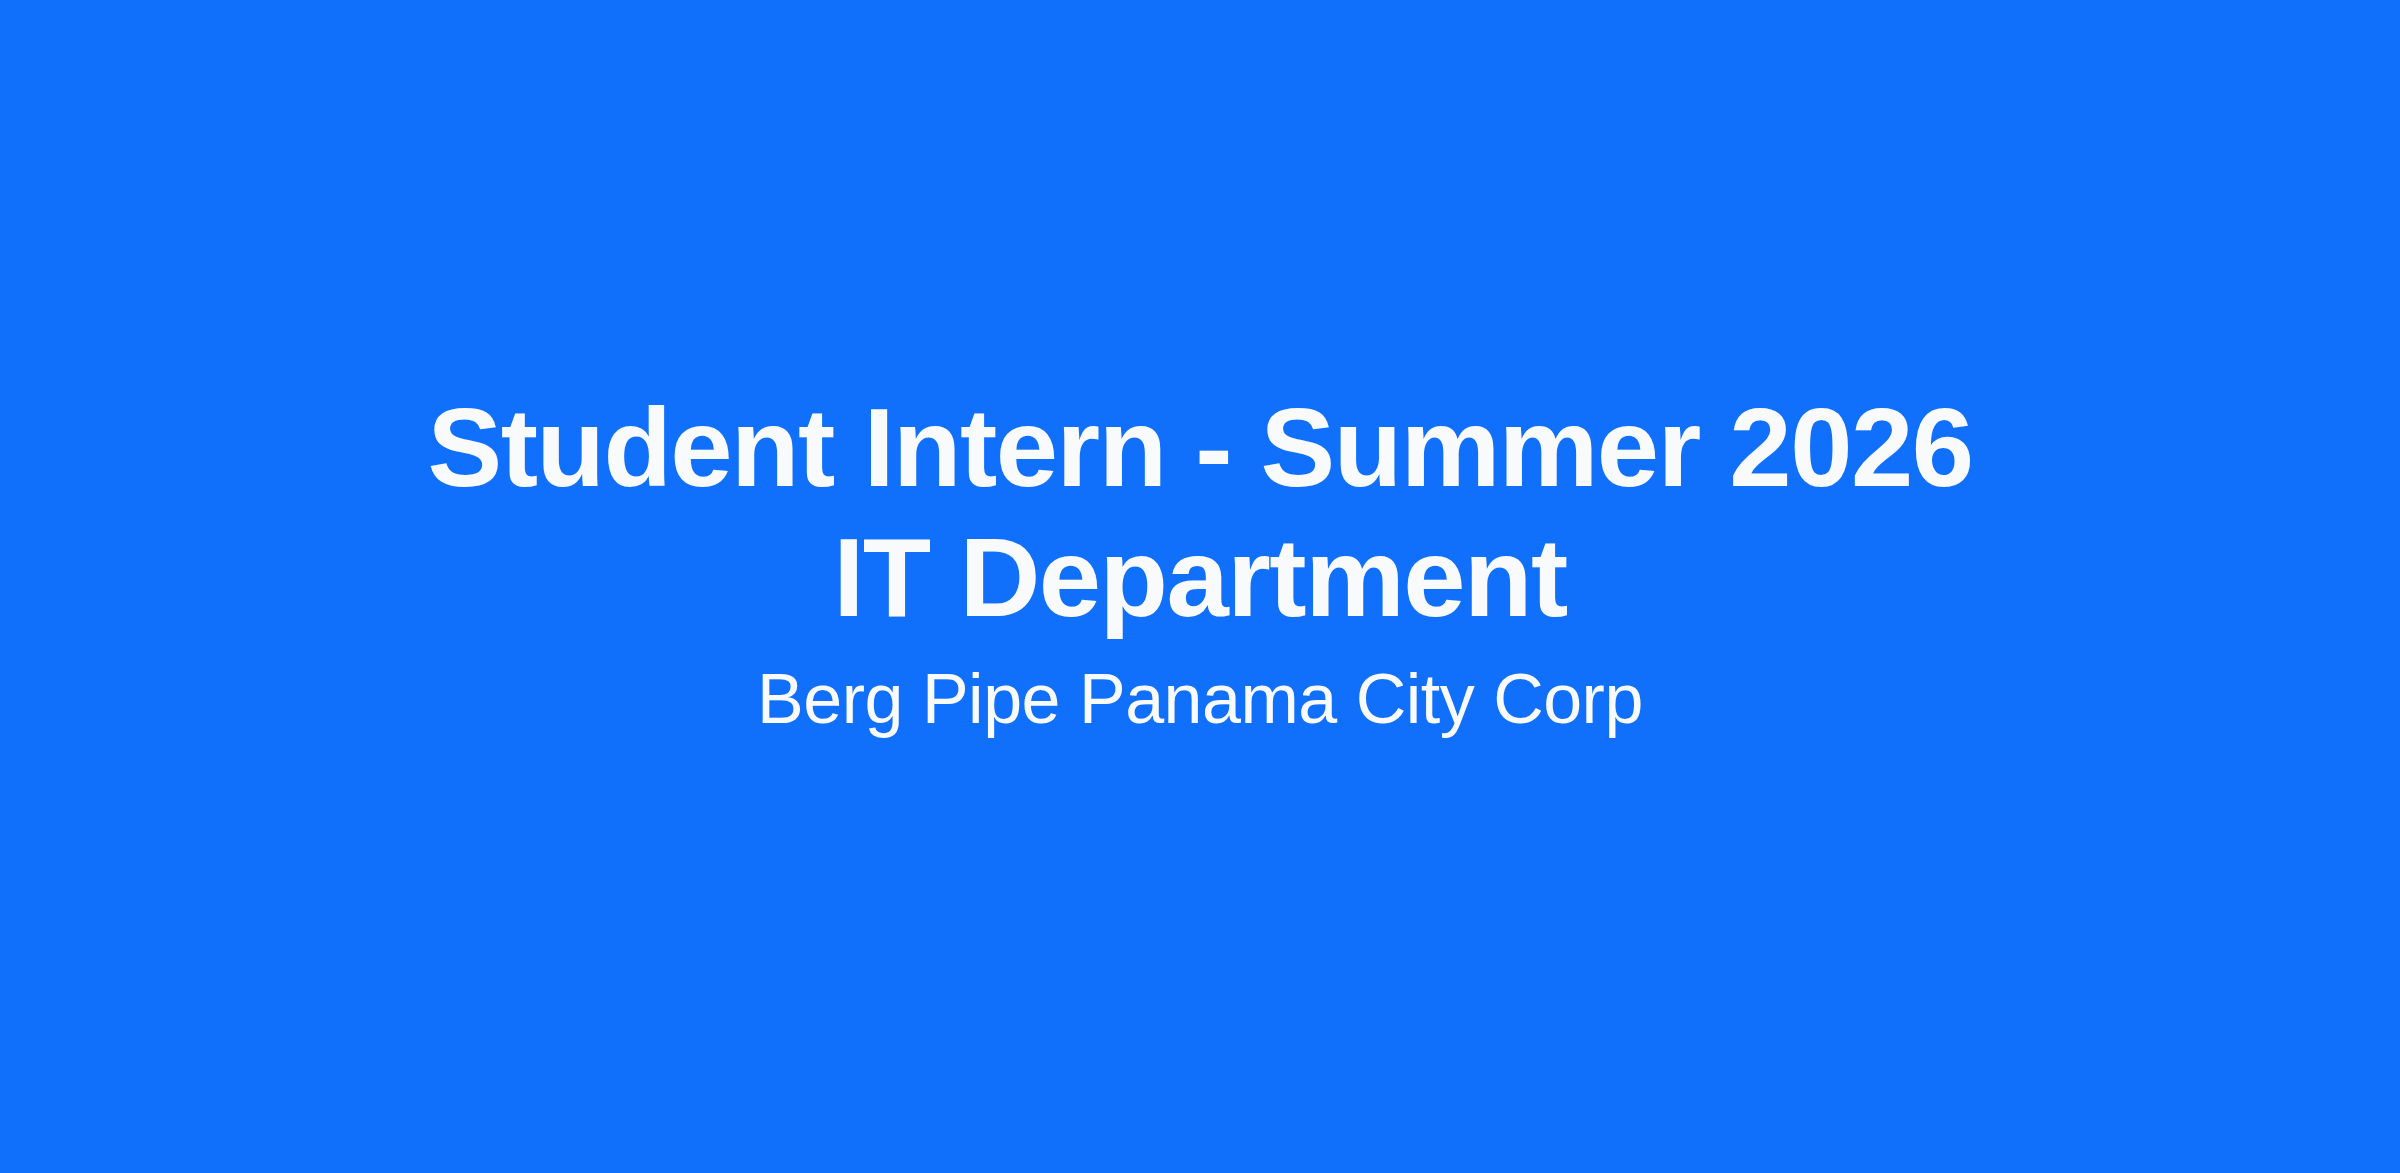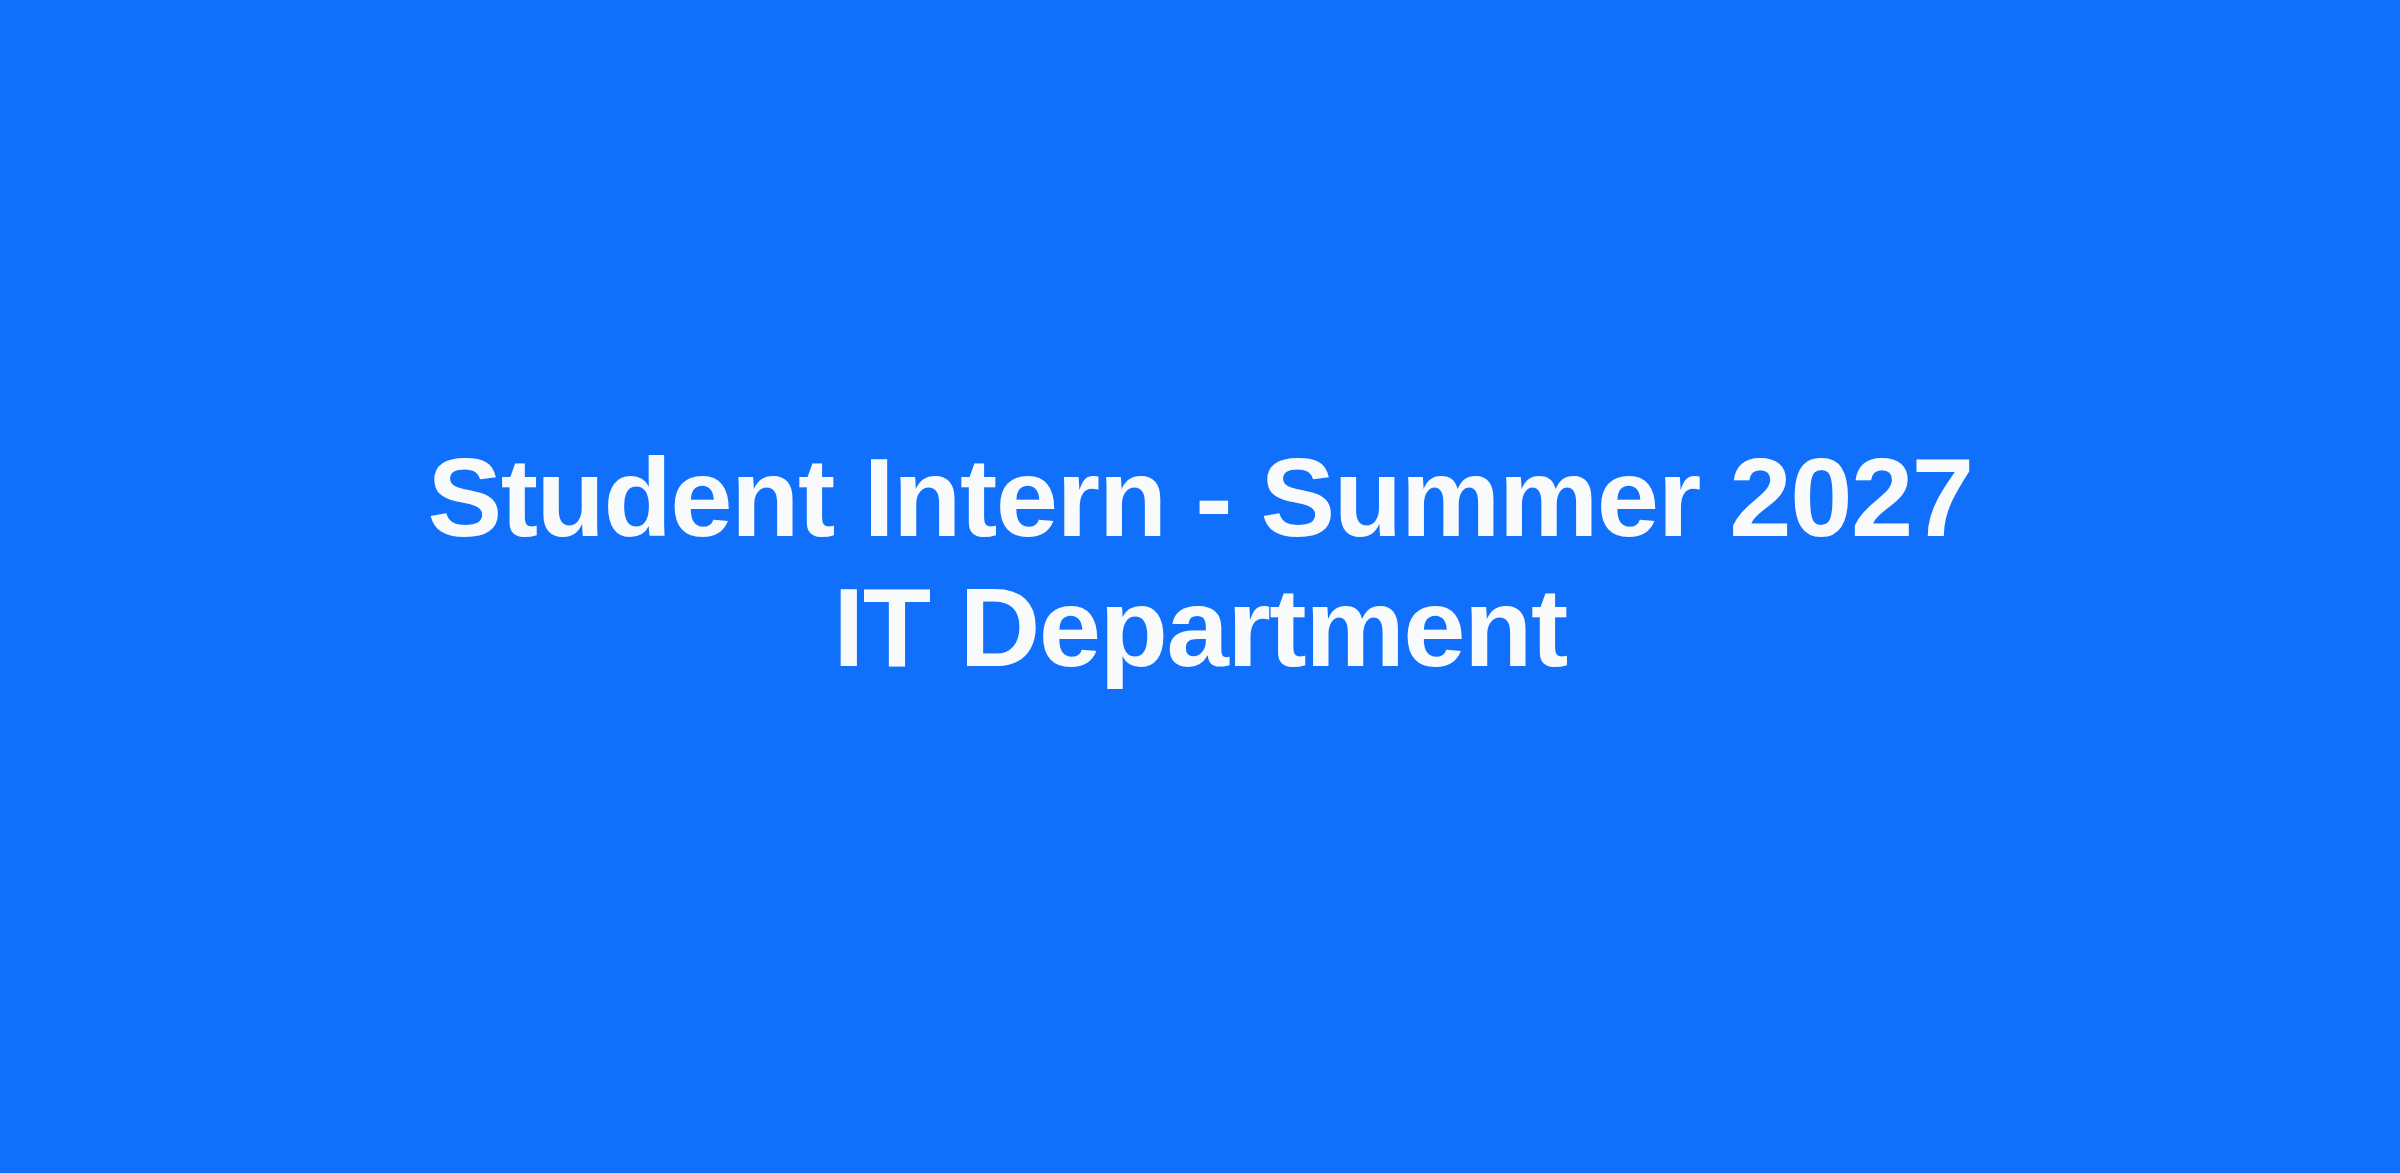--- a/index.html
+++ b/index.html
@@ -56,16 +56,17 @@
     font-size: 70px;
     line-height: 1.22;
     letter-spacing: -0.5px;
   }
 </style>
 </head>
 <body>
 
 <div class="slide">
   <div class="slide-inner">
-    <h1 class="slide-title">Student Intern - Summer 2027
+    <h1 class="slide-title">Student Intern - Summer 2026
 IT Department</h1>
+    <p class="slide-subtitle">Berg Pipe Panama City Corp</p>
   </div>
 </div>
 
 </body></html>

